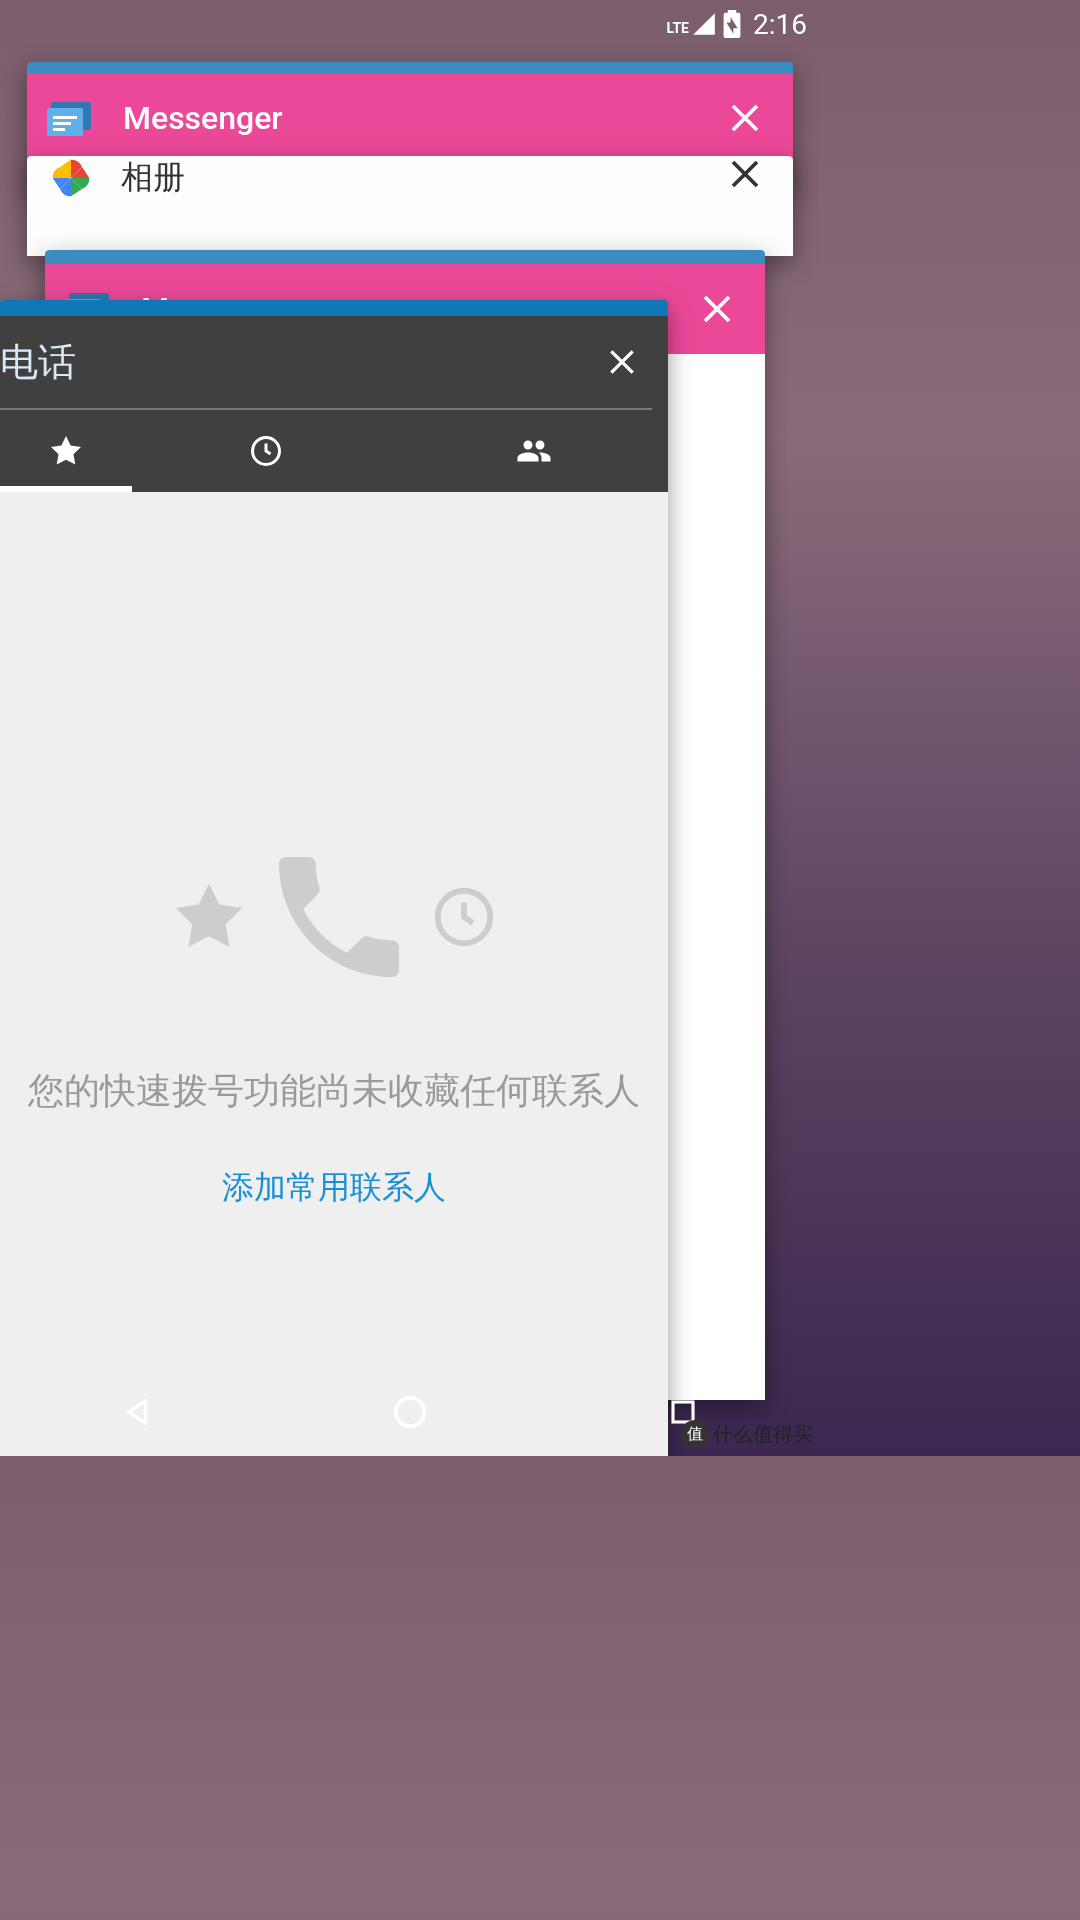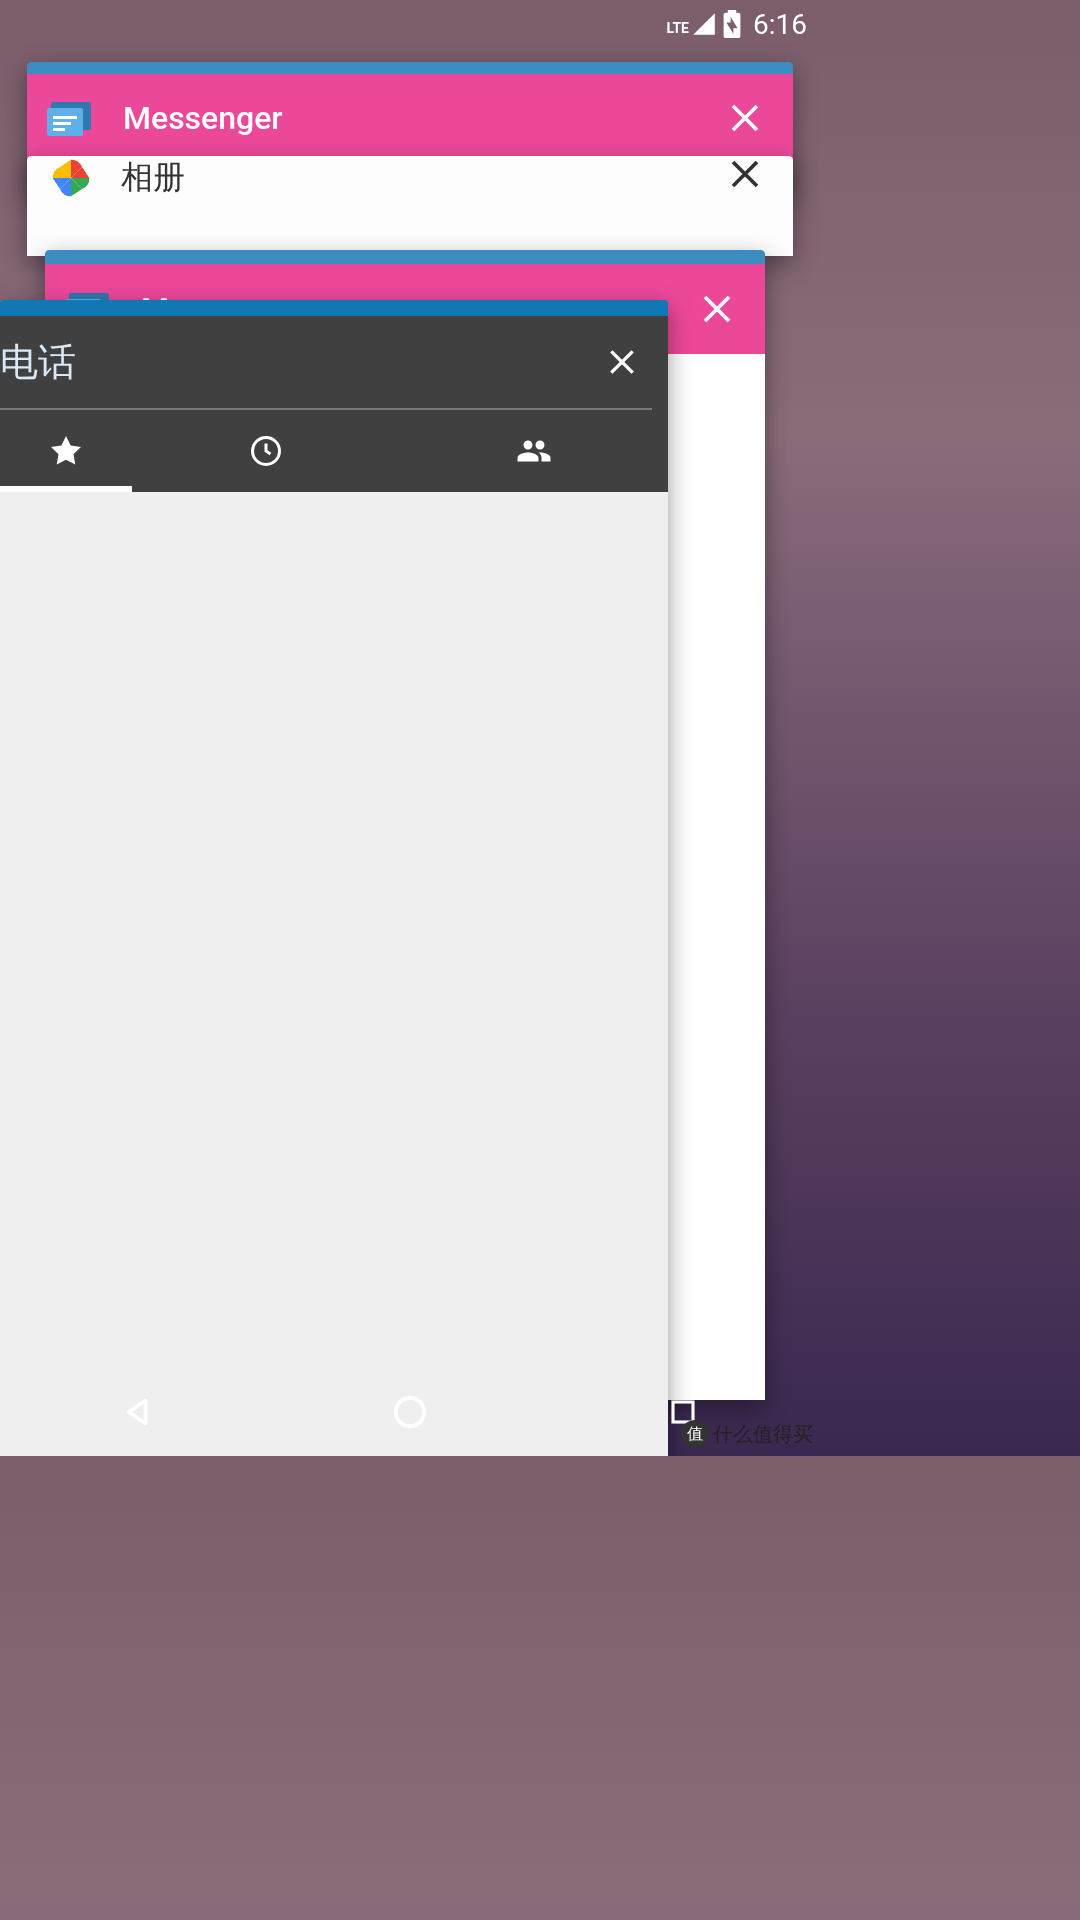--- a/index.html
+++ b/index.html
@@ -263,21 +263,21 @@
 <body>
 
 <div class="status-bar">
   <span class="lte">LTE</span>
   <svg width="26" height="26" viewBox="0 0 24 24" fill="white">
       <path d="M2 22h20V2L2 22z"></path>
     </svg>
   <svg width="18" height="28" viewBox="0 0 12 20" fill="white">
       <path d="M10.5 2H9V0H3v2H1.5C.67 2 0 2.67 0 3.5v15C0 19.33.67 20 1.5 20h9c.83 0 1.5-.67 1.5-1.5v-15C12 2.67 11.33 2 10.5 2zM7 17l-5-8h3V5l5 8H7v4z"></path>
     </svg>
-  <span class="status-time">6:16</span>
+  <span class="status-time">2:16</span>
 </div>
 
 <div class="card card-messenger-back">
   <div class="card-header-blue">
     <svg class="messenger-icon" viewBox="0 0 48 48">
         <rect x="4" y="8" width="40" height="28" fill="#3178b0" rx="2"></rect>
         <rect x="0" y="14" width="36" height="28" fill="#5fb0e8" rx="2"></rect>
         <rect x="6" y="22" width="24" height="3" fill="white"></rect>
         <rect x="6" y="28" width="18" height="3" fill="white"></rect>
         <rect x="6" y="34" width="12" height="3" fill="white"></rect>
@@ -346,20 +346,38 @@
           </svg>
       </div>
       <div class="phone-tab">
         <svg width="40" height="36" viewBox="0 0 24 24" fill="white">
             <path d="M16 11c1.66 0 3-1.34 3-3s-1.34-3-3-3-3 1.34-3 3 1.34 3 3 3zm-8 0c1.66 0 3-1.34 3-3S9.66 5 8 5 5 6.34 5 8s1.34 3 3 3zm0 2c-2.33 0-7 1.17-7 3.5V19h14v-2.5c0-2.33-4.67-3.5-7-3.5zm8 0c-.29 0-.62.02-.97.05 1.16.84 1.97 1.97 1.97 3.45V19h6v-2.5c0-2.33-4.67-3.5-7-3.5z"></path>
           </svg>
       </div>
       <div class="phone-tab-indicator"></div>
     </div>
   </div>
+  <div class="phone-body">
+    <div class="empty-state">
+      <div class="empty-icons">
+        <svg width="80" height="80" viewBox="0 0 24 24" fill="#808080">
+            <path d="M12 2l3.09 6.26L22 9.27l-5 4.87L18.18 21 12 17.77 5.82 21 7 14.14l-5-4.87 6.91-1.01L12 2z"></path>
+          </svg>
+        <svg width="160" height="160" viewBox="0 0 24 24" fill="#808080">
+            <path d="M6.62 10.79c1.44 2.83 3.76 5.14 6.59 6.59l2.2-2.2c.27-.27.67-.36 1.02-.24 1.12.37 2.33.57 3.57.57.55 0 1 .45 1 1V20c0 .55-.45 1-1 1-9.39 0-17-7.61-17-17 0-.55.45-1 1-1h3.5c.55 0 1 .45 1 1 0 1.25.2 2.45.57 3.57.11.35.03.74-.25 1.02l-2.2 2.2z"></path>
+          </svg>
+        <svg width="70" height="70" viewBox="0 0 24 24" fill="none" stroke="#808080" stroke-width="2">
+            <circle cx="12" cy="12" r="9"></circle>
+            <path d="M12 7v5l3 2"></path>
+          </svg>
+      </div>
+      <div class="empty-text">您的快速拨号功能尚未收藏任何联系人</div>
+      <div class="empty-link">添加常用联系人</div>
+    </div>
+  </div>
 </div>
 
 <div class="nav-bar">
   <div class="nav-btn">
     <svg width="34" height="34" viewBox="0 0 24 24" fill="none" stroke="white" stroke-width="2.5">
         <path d="M18 4L6 12l12 8V4z" stroke-linejoin="round"></path>
       </svg>
   </div>
   <div class="nav-btn">
     <svg width="38" height="38" viewBox="0 0 24 24" fill="none" stroke="white" stroke-width="2.5">

